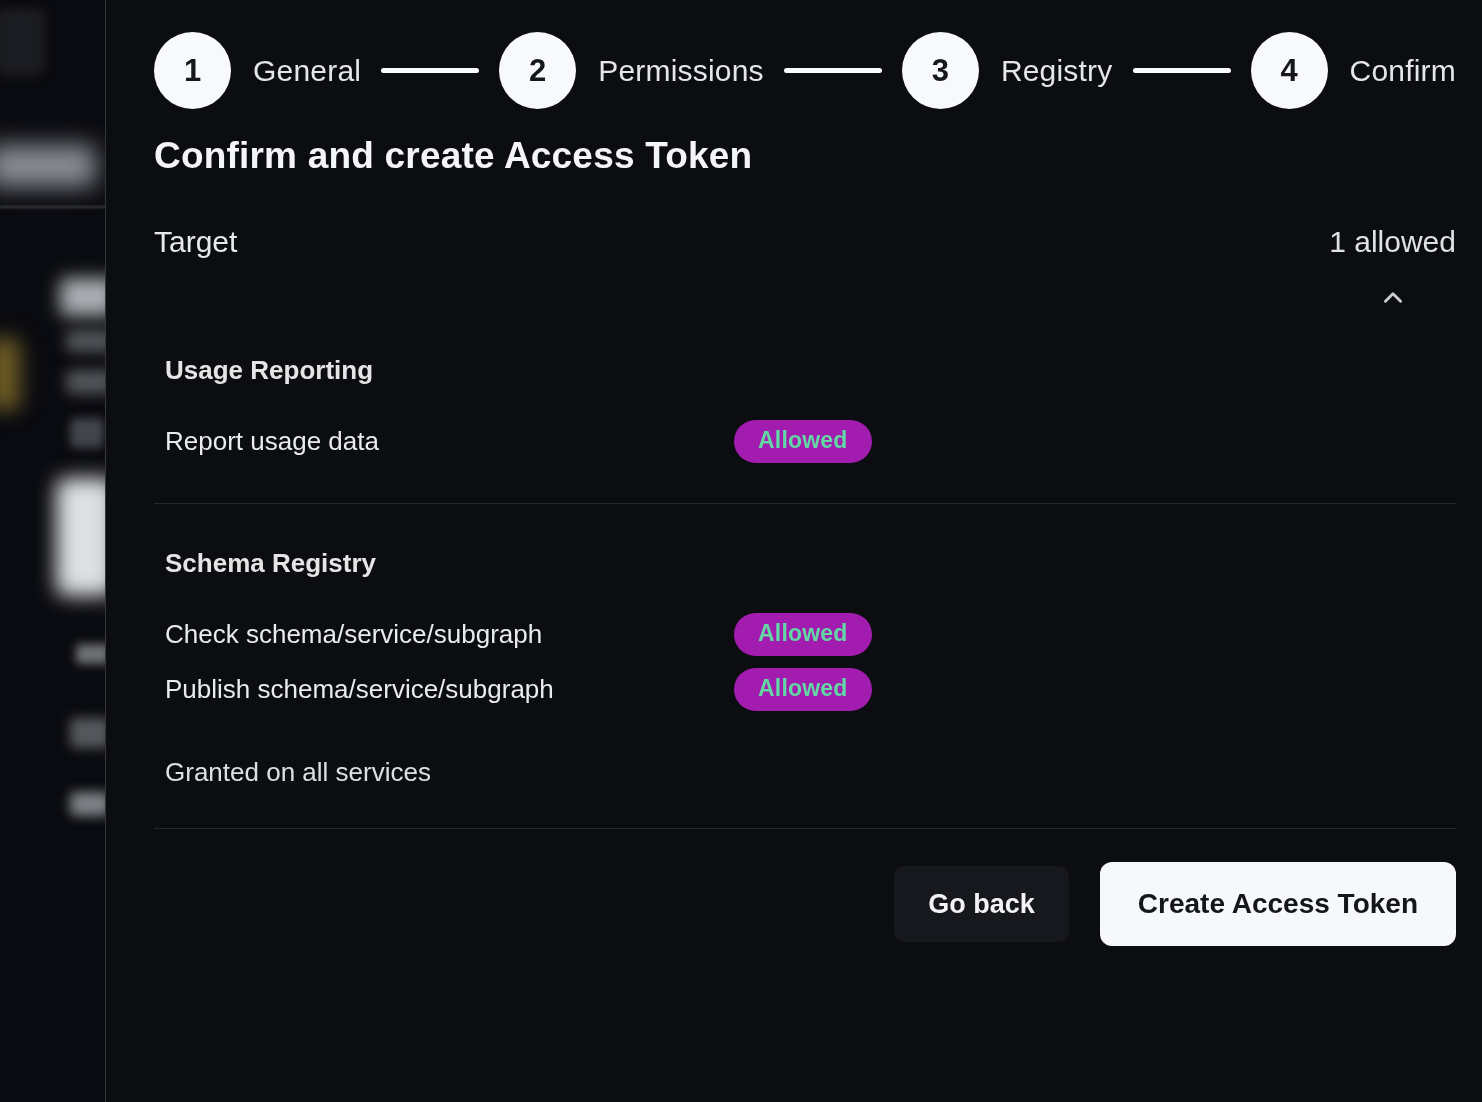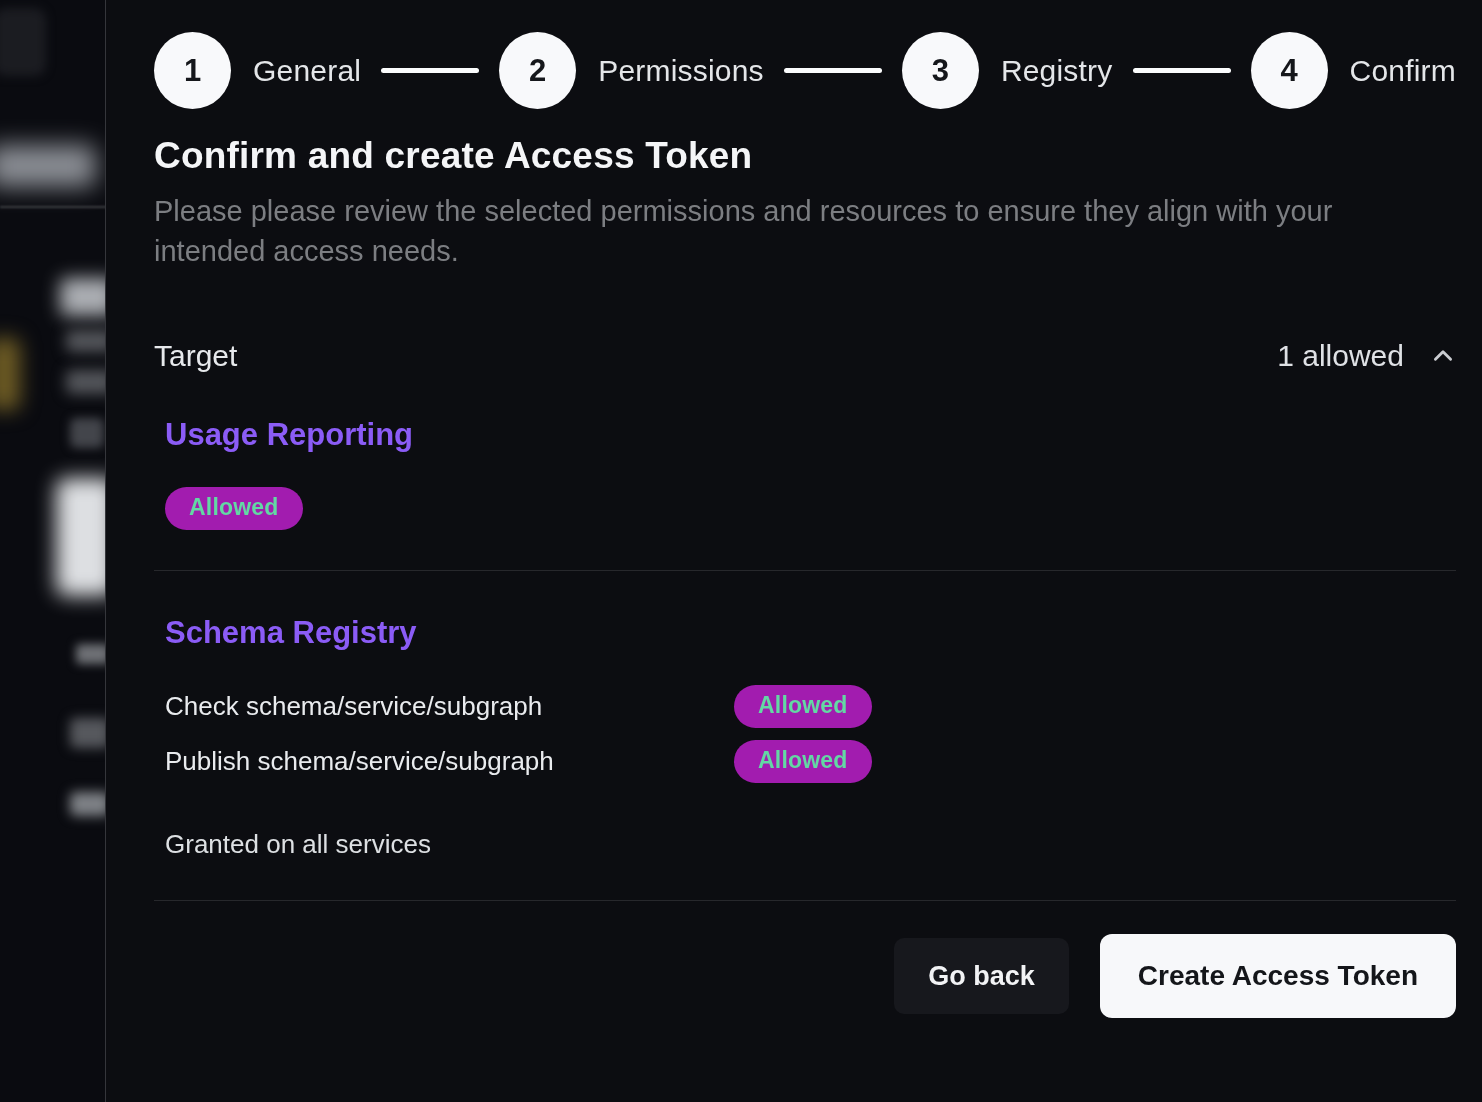--- a/index.html
+++ b/index.html
@@ -48,29 +48,29 @@
   .step-label { font-size:30px; font-weight:500; color:#e4e6e9; letter-spacing:.2px; }
   .connector { flex:1 1 auto; height:5px; background:#fbfcfd; border-radius:3px; margin:0 20px; }
 
   
   .page-title { margin-top:26px; font-size:37px; font-weight:700; color:#f4f5f7; letter-spacing:.2px; }
   .page-subtitle { margin-top:14px; font-size:29px; line-height:40px; color:#7c7e82; max-width:1230px; font-weight:400; }
 
   
   .section-header {
     display:flex; align-items:flex-start; justify-content:space-between;
-    margin-top:68px; cursor:pointer;gap:7px;
+    margin-top:48px; cursor:pointer;gap:7px;
   }
   .section-title { font-size:30px; font-weight:500; color:#e7e9ec; }
-  .section-count { display:flex; align-items:center; gap:26px; font-size:30px; font-weight:500; color:#dfe1e5; }
+  .section-count { display:flex; align-items:center; gap:26px; font-size:30px; font-weight:500; color:#dfe1e5;flex-direction:column; }
   .chevron { width:26px; height:26px; display:inline-flex; }
   .chevron svg { width:26px; height:26px; stroke:#caccd1; stroke-width:2.6; fill:none; stroke-linecap:round; stroke-linejoin:round; }
 
   .perm-group { margin:44px 0 0 11px; }
-  .group-title { font-size:31px; font-weight:700; color:#8b5cf6; }
+  .group-title { font-size:26px; font-weight:700; color:#e5e5e5; }
   .perm-row { display:flex; align-items:center; margin-top:34px; }
   .perm-row + .perm-row { margin-top:12px; }
   .perm-label { flex:0 0 569px; font-size:26px; font-weight:400; color:#e9ebee; }
   .badge {
     display:inline-block; padding:7px 24px 9px;
     background:#a21caf; color:#63d8a4;
     border-radius:22px; font-size:23px; font-weight:700; letter-spacing:.2px;
   }
   .granted-note { margin:46px 0 0 11px; font-size:26px; color:#dde0e3; font-weight:400; }
   .divider { margin-top:40px; border:none; border-top:1px solid #27282c; height:0; }
@@ -123,36 +123,36 @@
       <div class="step-label">Registry</div>
     </div>
     <div class="connector"></div>
     <div class="step">
       <div class="step-circle">4</div>
       <div class="step-label">Confirm</div>
     </div>
   </div>
 
   <h1 class="page-title">Confirm and create Access Token</h1>
-  <p class="page-subtitle">Please please review the selected permissions and resources to ensure they align with your intended access needs.</p>
 
   <div class="section-header">
     <div class="section-title">Target</div>
     <div class="section-count">
       <span>1 allowed</span>
       <span class="chevron">
         <svg viewBox="0 0 24 24">
             <polyline points="5,15 12,8 19,15"></polyline>
           </svg>
       </span>
     </div>
   </div>
   <div class="perm-group">
     <div class="group-title">Usage Reporting</div>
     <div class="perm-row">
+      <div class="perm-label">Report usage data</div>
       <span class="badge">Allowed</span>
     </div>
   </div>
   <hr class="divider">
 
   <div class="perm-group">
     <div class="group-title">Schema Registry</div>
     <div class="perm-row">
       <div class="perm-label">Check schema/service/subgraph</div>
       <span class="badge">Allowed</span>

